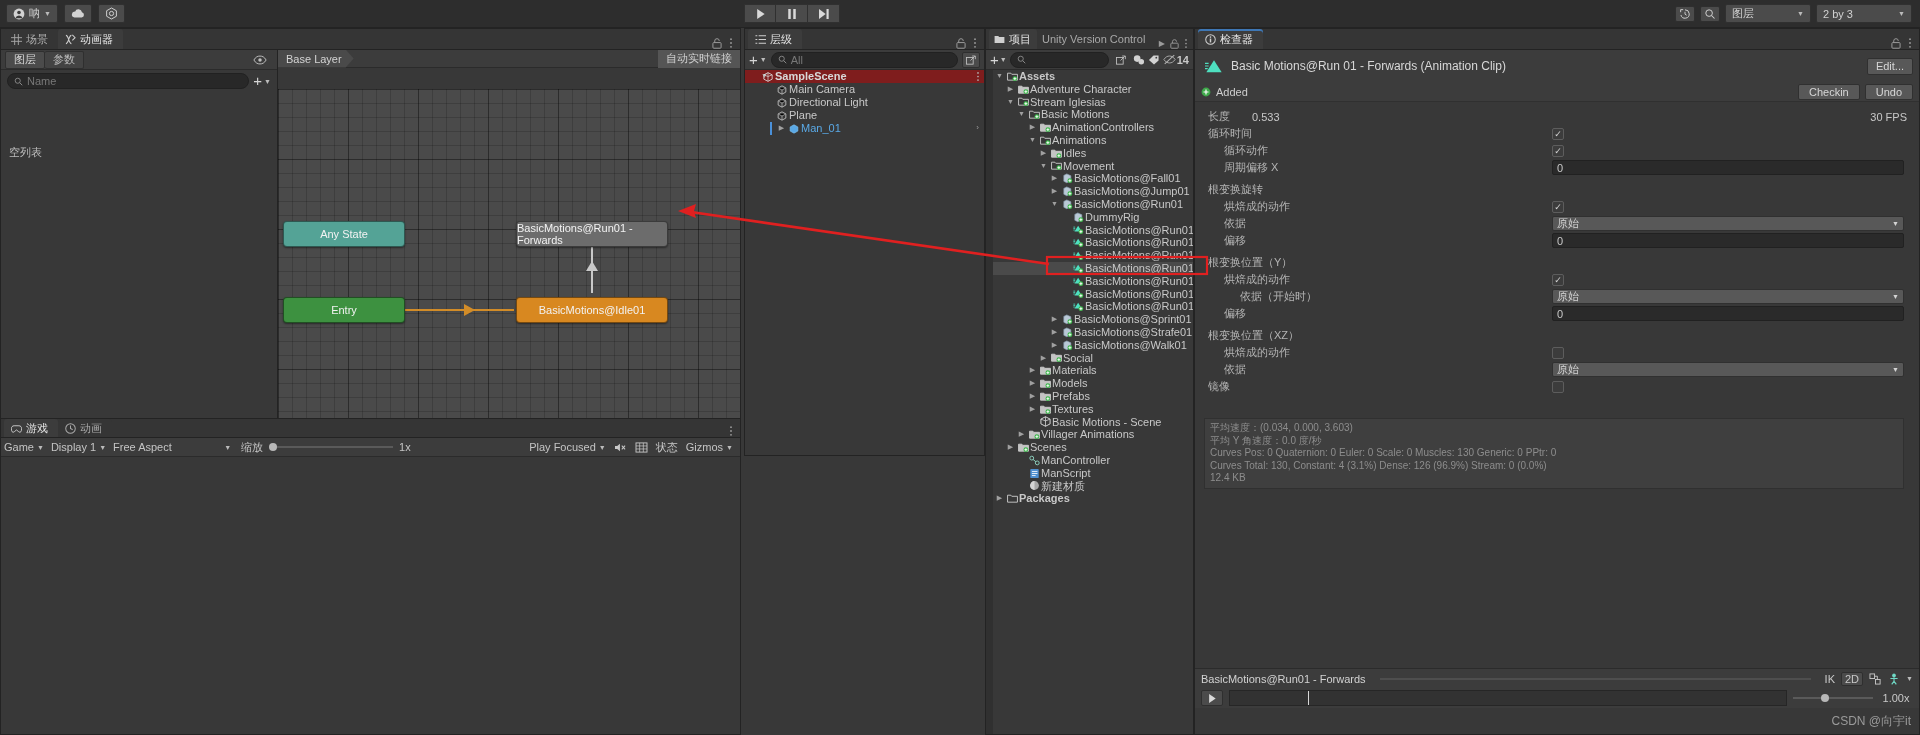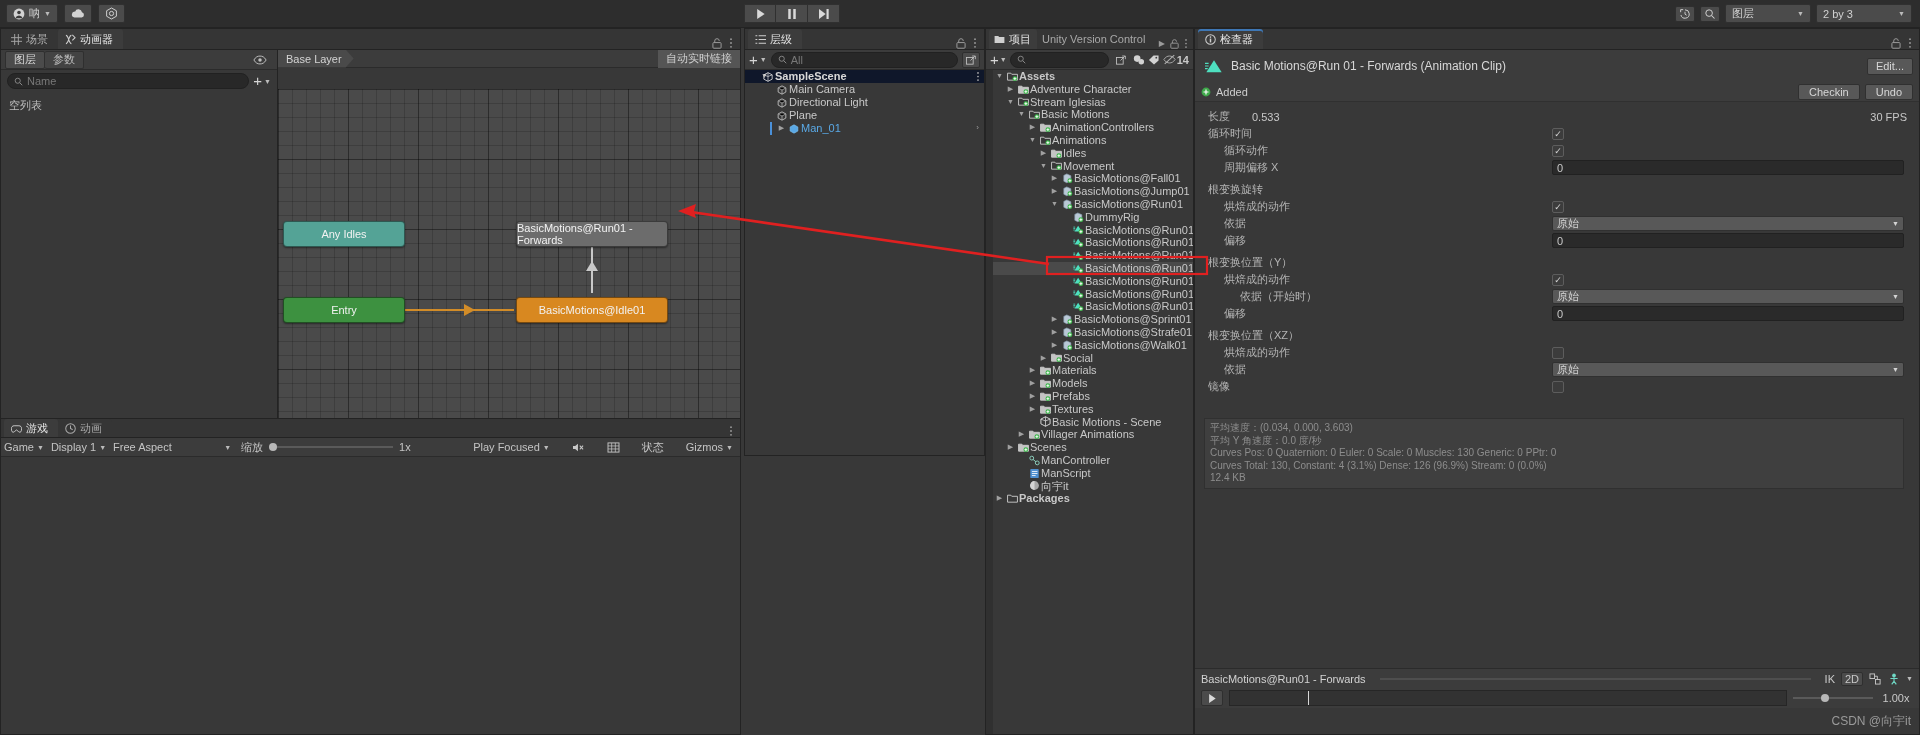--- a/index.html
+++ b/index.html
@@ -238,21 +238,21 @@
           <circle cx="5" cy="5" r="3.4" fill="none" stroke="#8b8b8b" stroke-width="1.2"></circle>
           <line x1="7.5" y1="7.5" x2="11" y2="11" stroke="#8b8b8b" stroke-width="1.3"></line>
         </svg>
         <span>Name</span>
       </div>
       <div style="display:flex;align-items:center;gap:2px;">
         <span style="font-size:15px;color:#d6d6d6;line-height:10px;">+</span>
         <span style="font-size:7px;color:#bbb;">▼</span>
       </div>
     </div>
-    <div style="padding:6px 8px;color:#bdbdbd;font-size:11px;">
+    <div style="padding:6px 8px;color:#bdbdbd;font-size:11px;margin-top:47px;">
       <span>空列表</span>
     </div>
   </div>
 
   <div class="abs" style="left:277px;top:21px;right:0;height:18px;background:#3c3c3c;display:flex;align-items:center;border-bottom:1px solid #2b2b2b;">
     <div style="height:18px;background:#4a4a4a;display:flex;align-items:center;padding:0 12px 0 8px;color:#d4d4d4;clip-path:polygon(0 0,calc(100% - 8px) 0,100% 50%,calc(100% - 8px) 100%,0 100%);">
       <span>Base Layer</span>
     </div>
     <div style="margin-left:auto;height:18px;background:#555;display:flex;align-items:center;padding:0 8px;color:#d0d0d0;">
       <span>自动实时链接</span>
@@ -262,21 +262,21 @@
   <div id="animator-graph">
 
     <svg style="position:absolute;left:0;top:0;width:464px;height:370px;pointer-events:none;">
       <line x1="127" y1="221" x2="236" y2="221" stroke="#d28c28" stroke-width="2"></line>
       <path d="M186 215l11 6-11 6z" fill="#d28c28"></path>
       <line x1="314" y1="204" x2="314" y2="158" stroke="#c9c9c9" stroke-width="2"></line>
       <path d="M308 182l6-10 6 10z" fill="#c9c9c9"></path>
     </svg>
 
     <div class="node anystate" style="left:5px;top:132px;width:122px;">
-      <span>Any Idles</span>
+      <span>Any State</span>
     </div>
     <div class="node entry" style="left:5px;top:208px;width:122px;">
       <span>Entry</span>
     </div>
     <div class="node gray" style="left:238px;top:132px;width:152px;">
       <span>BasicMotions@Run01 - Forwards</span>
     </div>
     <div class="node orange" style="left:238px;top:208px;width:152px;">
       <span>BasicMotions@Idle01</span>
     </div>
@@ -321,21 +321,21 @@
     </div>
     <div class="mini-btn">
       <svg width="10" height="10" viewBox="0 0 12 12">
         <rect x="0.6" y="3" width="8" height="8" fill="none" stroke="#c6c6c6" stroke-width="1"></rect>
         <path d="M5.4 6.6 10.5 1.5M7.4 1.2h3.8v3.8" fill="none" stroke="#c6c6c6" stroke-width="1"></path>
       </svg>
     </div>
   </div>
   <div class="abs" style="left:0;top:41px;right:0;bottom:0;overflow:hidden;">
 
-    <div class="trow" style="height:13px;background:#0f172a;padding-left:2px;">
+    <div class="trow" style="height:13px;background:#7f1d1d;padding-left:2px;">
       <span class="tri" style="padding-left:14px;">▼</span>
       <span class="ico">
         <svg width="10" height="10" viewBox="0 0 12 12">
             <path d="M6 .8 11 3.4v5.2L6 11.2 1 8.6V3.4z" fill="none" stroke="#e0e0e0" stroke-width="1"></path>
             <path d="M6 .8v4.6M1 3.4 6 5.4M11 3.4 6 5.4M6 5.4v5.8" stroke="#e0e0e0" stroke-width=".8"></path>
           </svg>
       </span>
       <span style="font-weight:bold;color:#d8d8d8;">SampleScene</span>
       <svg style="margin-left:auto;margin-right:4px;" width="4" height="11" viewBox="0 0 4 14">
         <circle cx="2" cy="2.5" r="1.1" fill="#b0b0b0"></circle>
@@ -808,21 +808,21 @@
         <span>ManScript</span>
       </div>
       <div class="trow" style="padding-left: 30px;">
         <span class="tri"></span>
         <span class="ico">
           <svg width="11" height="11" viewBox="0 0 12 12">
             <circle cx="6" cy="6" r="4.8" fill="#a8a8a8"></circle>
             <path d="M6 1.2a4.8 4.8 0 0 0 0 9.6z" fill="#d4d4d4"></path>
           </svg>
         </span>
-        <span>向宇it</span>
+        <span>新建材质</span>
       </div>
       <div class="trow" style="padding-left: 8px;">
         <span class="tri">▶</span>
         <span class="ico">
           <svg width="11" height="11" viewBox="0 0 12 12">
             <path d="M.6 2.4h3.6l1 1.2h6.2v6.4H.6z" fill="none" stroke="#cbcbcb" stroke-width="1"></path>
           </svg>
         </span>
         <span style="font-weight: bold;">Packages</span>
       </div>
@@ -1034,21 +1034,21 @@
       <span>Free Aspect</span>
       <span style="margin-left:auto;font-size:7px;color:#bbb;">▼</span>
     </div>
     <div style="display:flex;align-items:center;gap:6px;">
       <span>缩放</span>
       <div style="width:124px;height:2px;background:#5a5a5a;position:relative;">
         <div style="position:absolute;left:0;top:-3px;width:8px;height:8px;border-radius:50%;background:#b8b8b8;"></div>
       </div>
       <span>1x</span>
     </div>
-    <div style="margin-left:auto;display:flex;align-items:center;gap:22px;padding-right:4px;">
+    <div style="margin-left:auto;display:flex;align-items:center;gap:8px;padding-right:4px;">
       <div style="display:flex;align-items:center;gap:3px;">
         <span>Play Focused</span>
         <span style="font-size:7px;color:#bbb;">▼</span>
       </div>
       <span>
         <svg width="13" height="11" viewBox="0 0 14 12">
             <path d="M1 4.4h2.4L6.4 2v8L3.4 7.6H1z" fill="#c8c8c8"></path>
             <path d="M8.4 4 12 8M12 4l-3.6 4" stroke="#c8c8c8" stroke-width="1.1"></path>
           </svg>
       </span>

